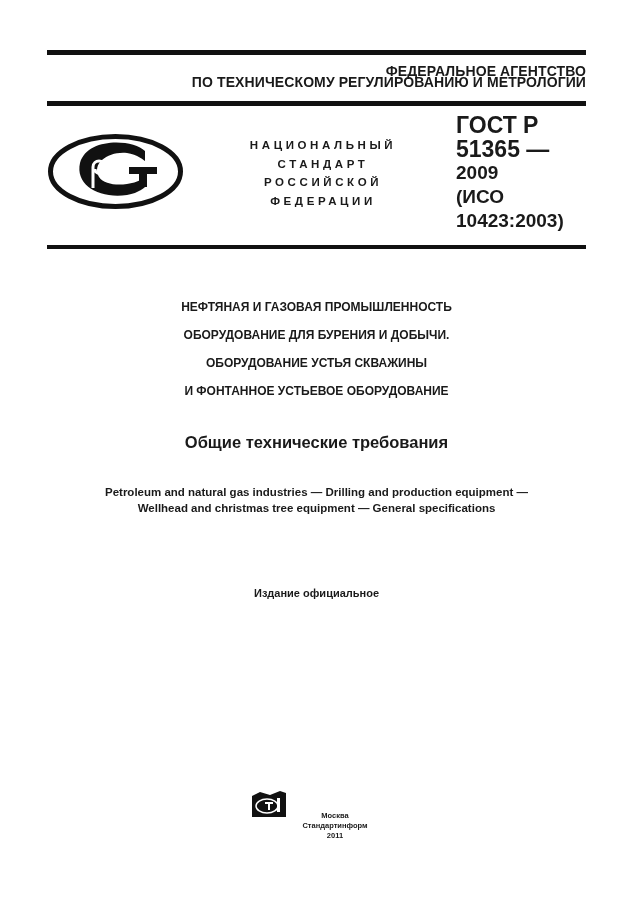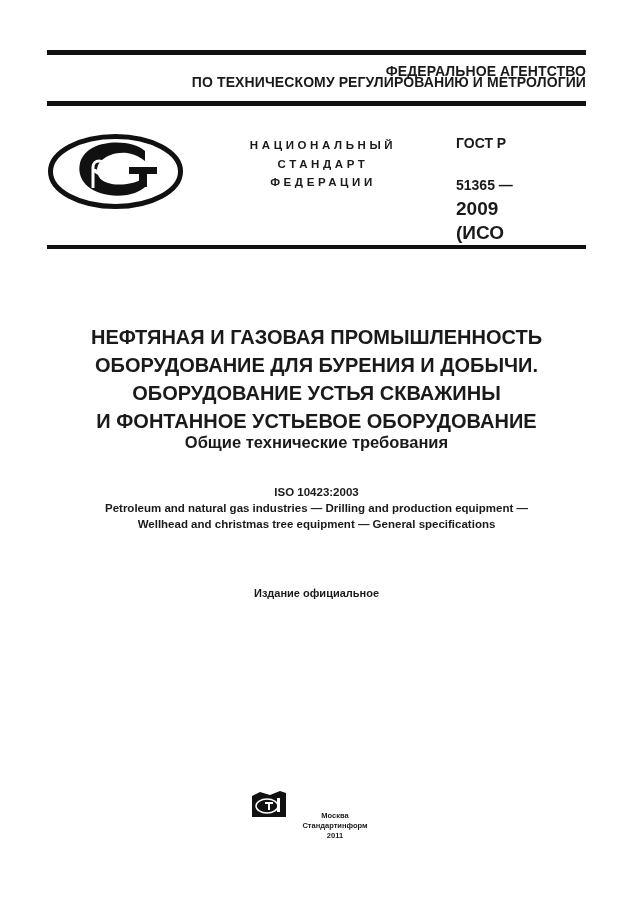--- a/index.html
+++ b/index.html
@@ -11,23 +11,23 @@
     .rule.r3 { top: 245px; height: 4px; }
     .agency { position: absolute; left: 47px; width: 539px; text-align: right;
               font-weight: bold; font-size: 14px; letter-spacing: 0.1px; }
     .agency.l1 { top: 63px; }
     .agency.l2 { top: 74px; }
     .logo { position: absolute; left: 47px; top: 133px; width: 137px; height: 77px; }
     .natstd { position: absolute; left: 236px; top: 136px; width: 174px; text-align: center;
               font-weight: bold; font-size: 11.5px; letter-spacing: 3.6px; line-height: 18.5px; }
     .gost { position: absolute; left: 456px; top: 113px; font-weight: bold; font-size: 19px;
             line-height: 24px; }
-    .gost .big { font-size: 14px; margin-top: 18px; }
+    .gost .big { font-size: 23px; }
     .title { position: absolute; left: 47px; width: 539px; top: 293px; text-align: center;
-             font-weight: bold; font-size: 20px; line-height: 28px; margin-top: 30px; }
+             font-weight: bold; font-size: 12px; line-height: 28px; }
     .subtitle { position: absolute; left: 47px; width: 539px; top: 433px; text-align: center;
                 font-weight: bold; font-size: 16.5px; }
     .iso { position: absolute; left: 47px; width: 539px; top: 484px; text-align: center;
            font-weight: bold; font-size: 11.5px; line-height: 16px; }
     .edition { position: absolute; left: 47px; width: 539px; top: 587px; text-align: center;
                font-weight: bold; font-size: 11px; }
     .pub-logo { position: absolute; left: 250px; top: 790px; width: 38px; height: 28px; }
     .pub-text { position: absolute; left: 300px; top: 787px; width: 70px; text-align: center;
                 font-weight: bold; font-size: 7.5px; line-height: 10px; margin-top: 24px; }
     .line { display: block; }
@@ -47,43 +47,44 @@
 
   <path d="M46 55 L46 34 C46 26 58 26 58 34 C58 42 48 42 48 36" fill="none" stroke="#fff" stroke-width="3"></path>
 
   <rect x="82" y="34" width="28" height="7" fill="#111"></rect>
   <rect x="92" y="34" width="8" height="20" fill="#111"></rect>
 </svg>
 
 <div class="natstd">
   <span class="line">НАЦИОНАЛЬНЫЙ</span>
   <span class="line">СТАНДАРТ</span>
+  <span class="line">РОССИЙСКОЙ</span>
   <span class="line">ФЕДЕРАЦИИ</span>
 </div>
 
 <div class="gost">
   <span class="line big">ГОСТ Р</span>
   <span class="line big">51365 —</span>
   <span class="line">2009</span>
   <span class="line">(ИСО</span>
+  <span class="line">10423:2003)</span>
 </div>
 
 <div class="rule r3"></div>
 
 <div class="title">
   <span class="line">НЕФТЯНАЯ И ГАЗОВАЯ ПРОМЫШЛЕННОСТЬ</span>
   <span class="line">ОБОРУДОВАНИЕ ДЛЯ БУРЕНИЯ И ДОБЫЧИ.</span>
   <span class="line">ОБОРУДОВАНИЕ УСТЬЯ СКВАЖИНЫ</span>
   <span class="line">И ФОНТАННОЕ УСТЬЕВОЕ ОБОРУДОВАНИЕ</span>
 </div>
 
 <div class="subtitle">Общие технические требования</div>
 
 <div class="iso">
-  <span class="line">ISO 10423:2003</span>
   <span class="line">Petroleum and natural gas industries — Drilling and production equipment —</span>
   <span class="line">Wellhead and christmas tree equipment — General specifications</span>
 </div>
 
 <div class="edition">Издание официальное</div>
 
 <svg class="pub-logo" viewBox="0 0 38 28">
   <path d="M2 6 L10 2 L20 5 L30 1 L36 3 L36 27 L2 27 Z" fill="#111"></path>
   <ellipse cx="17" cy="16" rx="11" ry="7" fill="none" stroke="#fff" stroke-width="1.5"></ellipse>
   <rect x="15" y="12" width="8" height="2" fill="#fff"></rect>

